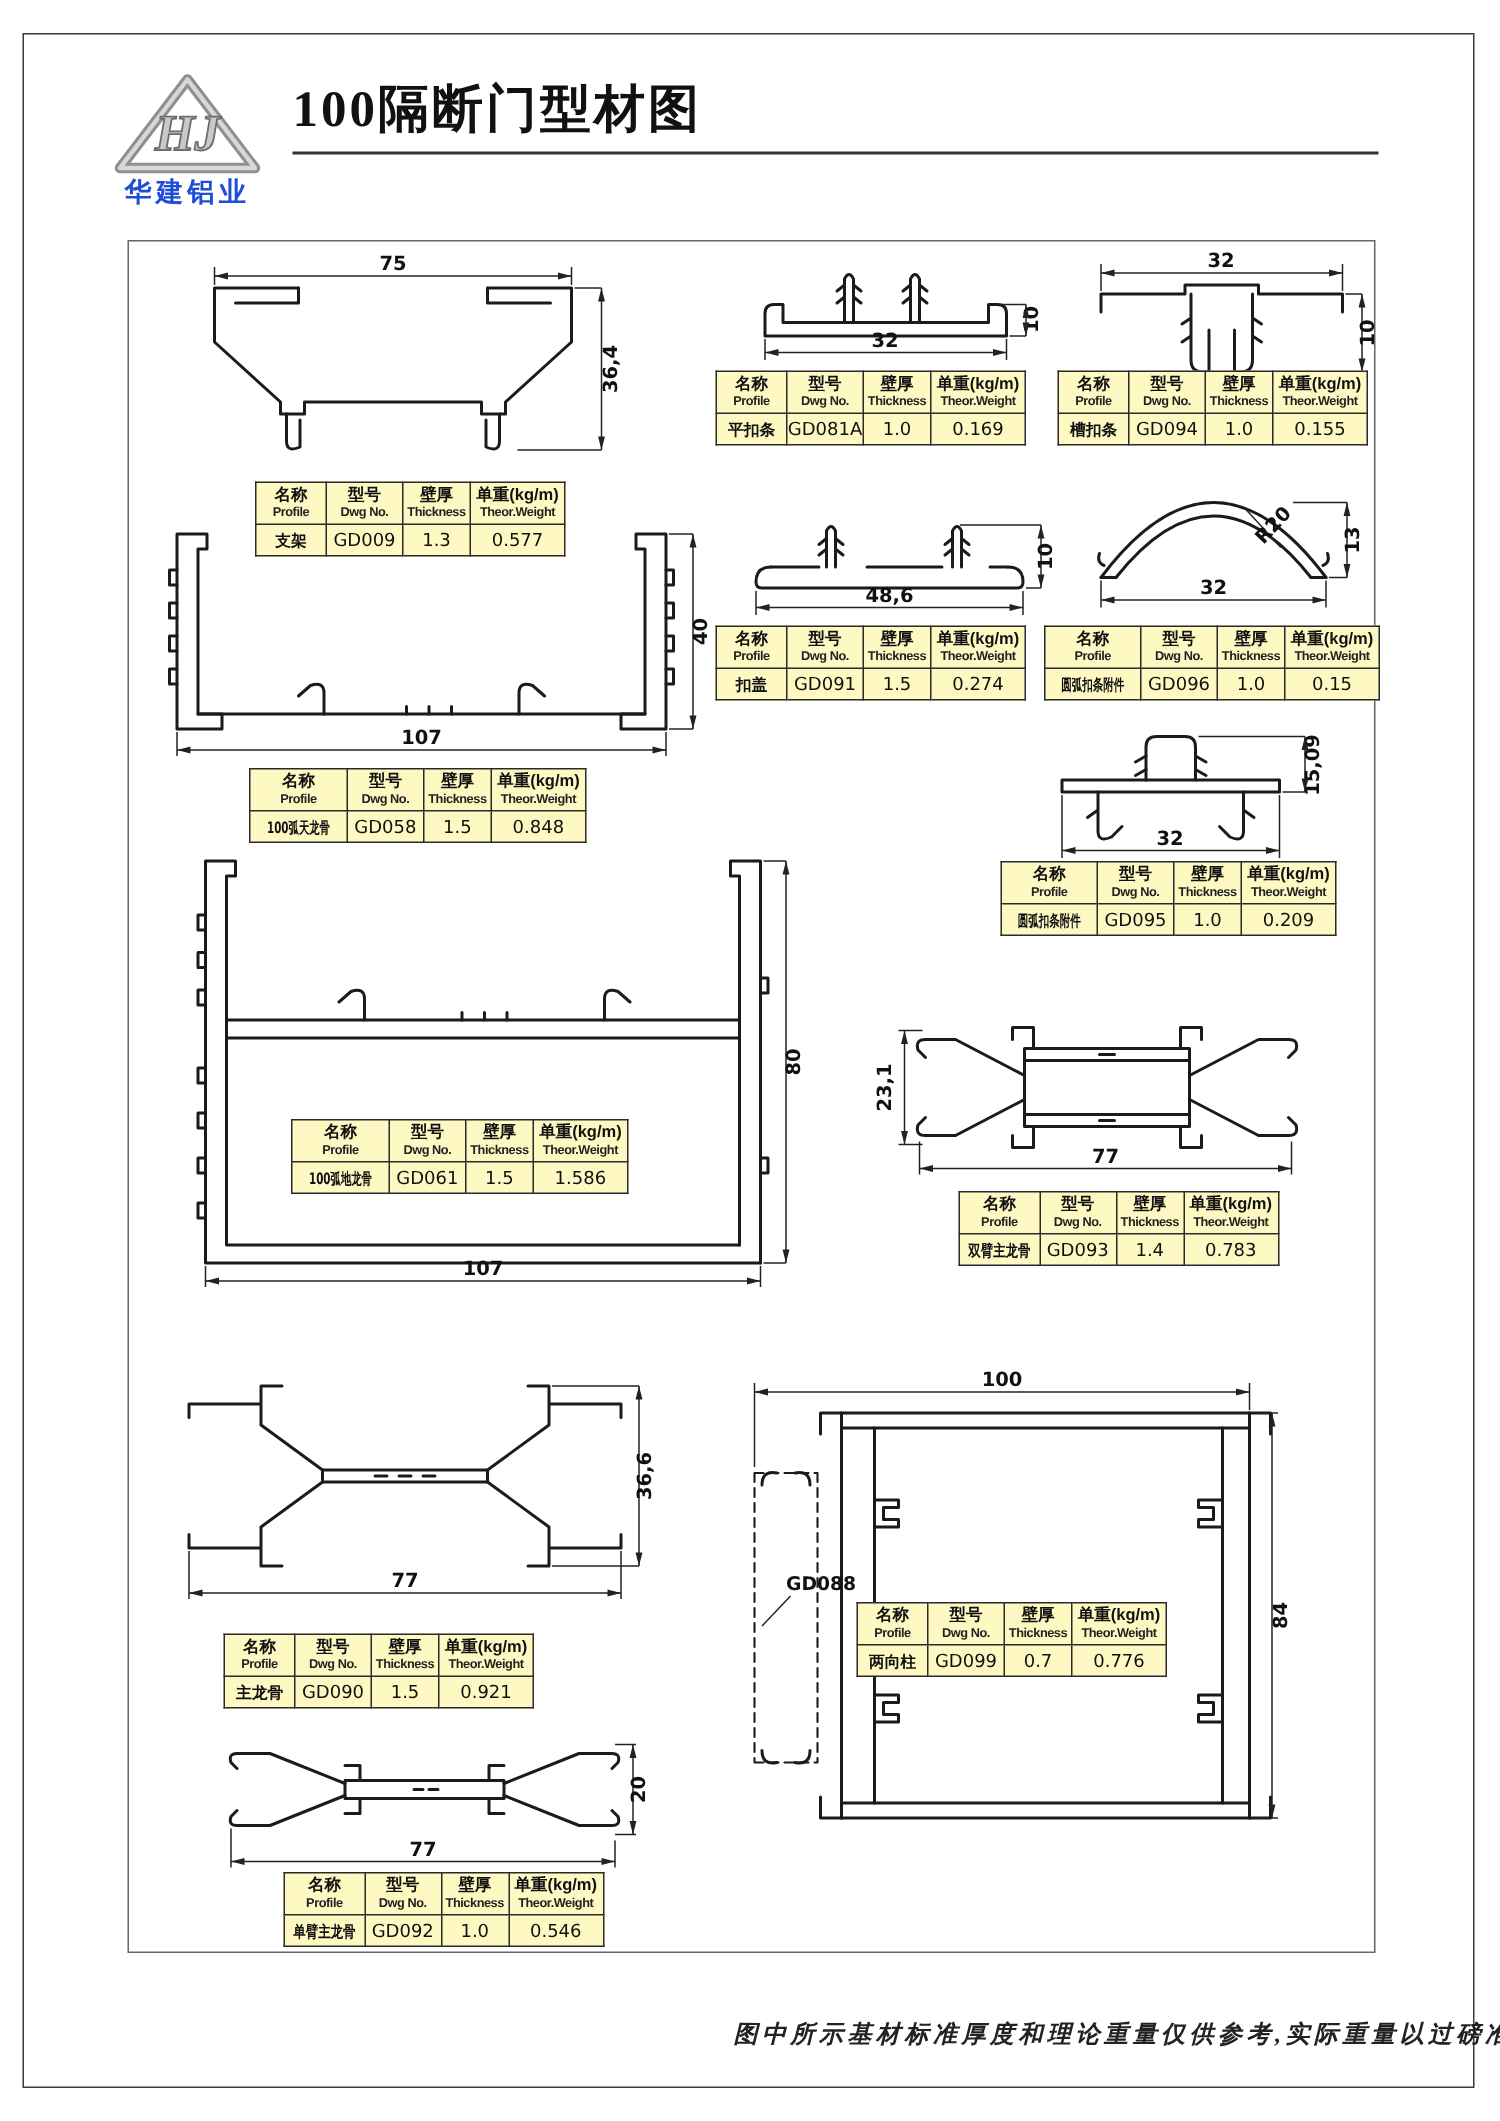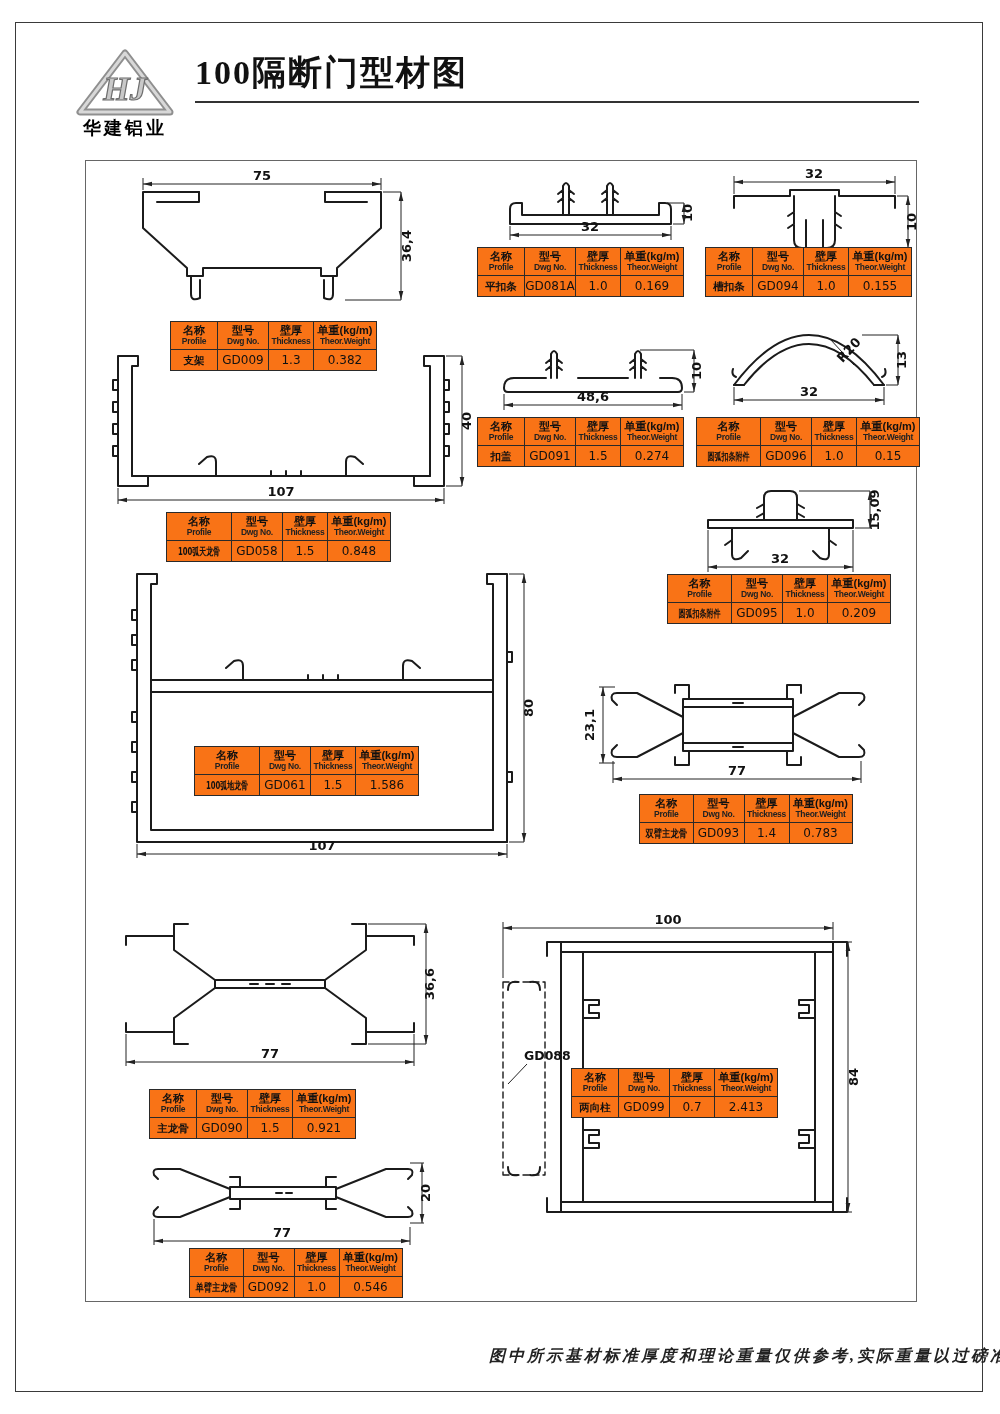--- a/index.html
+++ b/index.html
@@ -2,29 +2,29 @@
 <html><head>
 <meta charset="utf-8">
 <style>
   html,body{margin:0;padding:0;background:#fff;}
   body{position:relative;width:1000px;height:1414px;font-family:"Liberation Sans",sans-serif;color:#111;overflow:hidden;}
   .abs{position:absolute;}
   #outerB{left:15px;top:22px;width:966px;height:1368px;border:1.5px solid #3a3a3a;}
   #innerB{left:85px;top:160px;width:830px;height:1140px;border:1px solid #666;}
   #title{left:195px;top:50px;font-size:34px;font-weight:600;font-family:"Liberation Serif",serif;letter-spacing:2px;text-align:right;}
   #titleRule{left:195px;top:101px;width:724px;height:2px;background:#333;}
-  #logoTxt{left:62px;top:116px;width:126px;text-align:center;font-size:18px;font-weight:bold;letter-spacing:3px;color:#000000;font-family:"Liberation Serif",serif;}
+  #logoTxt{left:62px;top:116px;width:126px;text-align:center;font-size:18px;font-weight:bold;letter-spacing:3px;color:#1d4ed8;font-family:"Liberation Serif",serif;}
   #footer{left:15px;top:1346px;width:994px;text-align:right;font-size:16px;font-weight:bold;font-style:italic;font-family:"Liberation Serif",serif;letter-spacing:3px;color:#222;}
   svg.fig{position:absolute;overflow:visible;}
   path.p,path.dash{fill:none;stroke:#1b1b1b;stroke-width:2;stroke-linejoin:round;stroke-linecap:round;}
   path.dash{stroke-width:1.4;stroke-dasharray:6 4;}
   line.dim,line.ext,path.ld{stroke:#222;stroke-width:1;fill:none;}
   text.dtx{font:600 13px "DejaVu Sans",sans-serif;fill:#111;text-anchor:middle;}
   text.ref{font:700 12.5px "DejaVu Sans",sans-serif;fill:#111;}
-  table.spec{position:absolute;border-collapse:collapse;background:#f97316;table-layout:fixed;}
+  table.spec{position:absolute;border-collapse:collapse;background:#fef9c3;table-layout:fixed;}
   table.spec td{border:1px solid #2a2a2a;text-align:center;vertical-align:middle;padding:0;overflow:hidden;}
   table.spec .c1{width:46px;} table.spec .c2{width:50px;} table.spec .c3{width:44px;} table.spec .c4{width:62px;margin-top:12px;}
   table.spec tr.hr td{height:27px;line-height:1.05;}
   table.spec tr.dr td{height:20px;font:12px "DejaVu Sans",sans-serif;text-align:center;}
   .zh{display:block;font-size:11px;font-weight:600;}
   .en{display:block;font-size:8.5px;color:#222;letter-spacing:-0.3px;font-weight:bold;}
   td.nm span{display:inline-block;white-space:nowrap;font-weight:bold;font-size:10.5px;transform-origin:50% 50%;}
   #logo{position:absolute;left:72px;top:48px;}
 </style>
 </head>
@@ -309,21 +309,21 @@
         </td>
     <td class="c4">
           <span class="zh">单重(kg/m)</span>
           <span class="en">Theor.Weight</span>
         </td>
   </tr>
   <tr class="dr">
     <td class="c1 nm"><span>支架</span></td>
     <td class="c2">GD009</td>
     <td class="c3">1.3</td>
-    <td class="c4">0.382</td>
+    <td class="c4">0.577</td>
   </tr>
 </tbody>
   </table>
 
 <table class="spec" style="left:477px;top:247px">
   <tbody>
       <tr class="hr">
     <td class="c1">
           <span class="zh">名称</span>
           <span class="en">Profile</span>
@@ -599,21 +599,21 @@
         </td>
     <td class="c4">
           <span class="zh">单重(kg/m)</span>
           <span class="en">Theor.Weight</span>
         </td>
   </tr>
   <tr class="dr">
     <td class="c1 nm"><span>两向柱</span></td>
     <td class="c2">GD099</td>
     <td class="c3">0.7</td>
-    <td class="c4">2.413</td>
+    <td class="c4">0.776</td>
   </tr>
 </tbody>
   </table>
 
 <table class="spec" style="left:189px;top:1248px">
   <tbody>
       <tr class="hr">
     <td class="c1">
           <span class="zh">名称</span>
           <span class="en">Profile</span>

